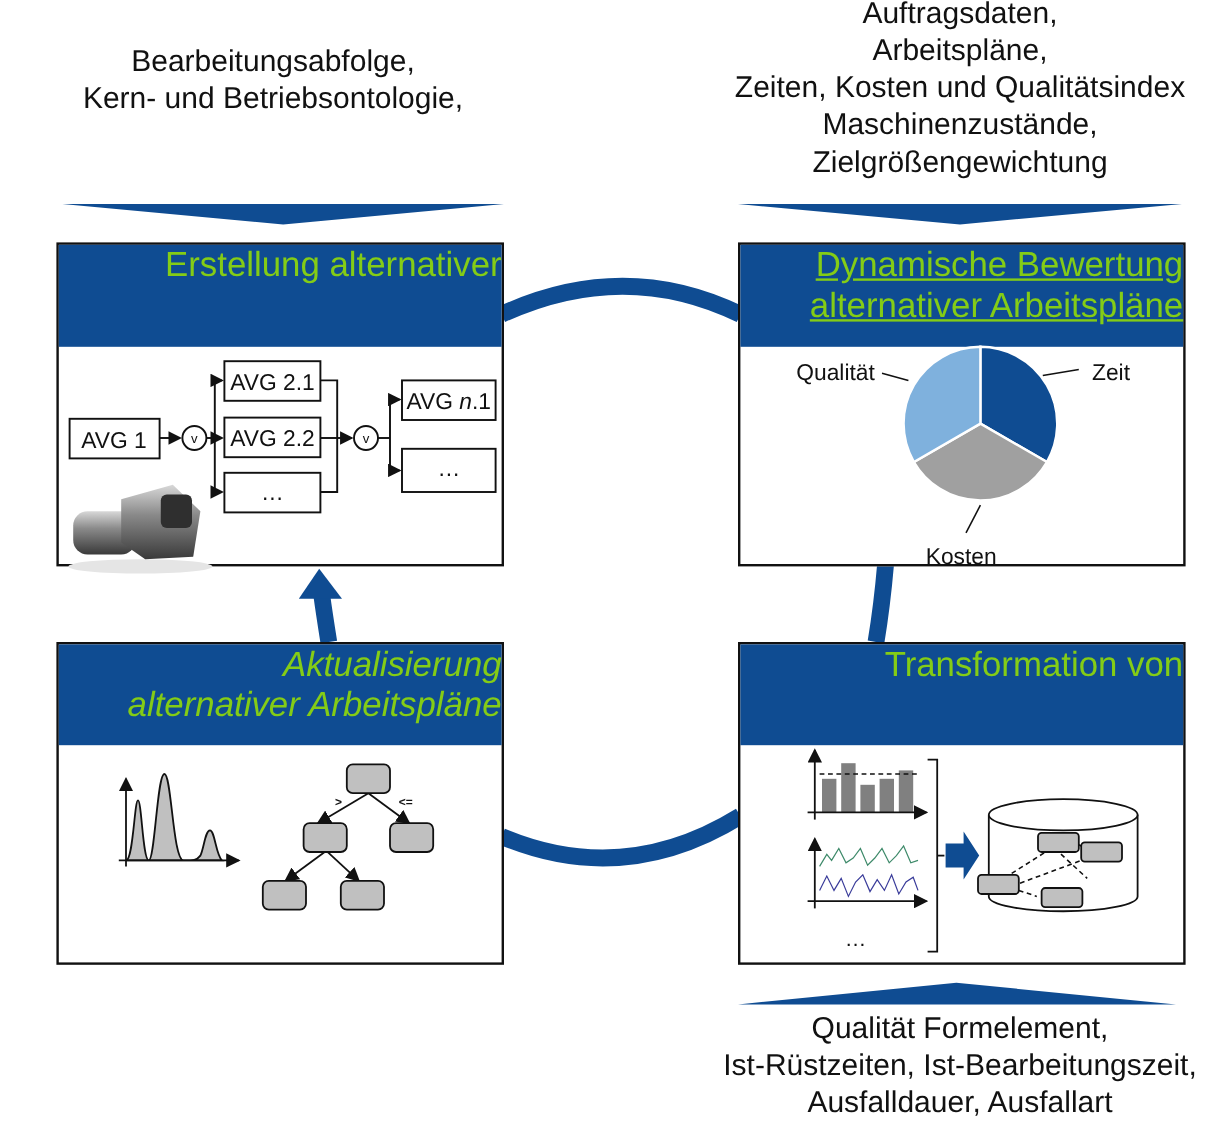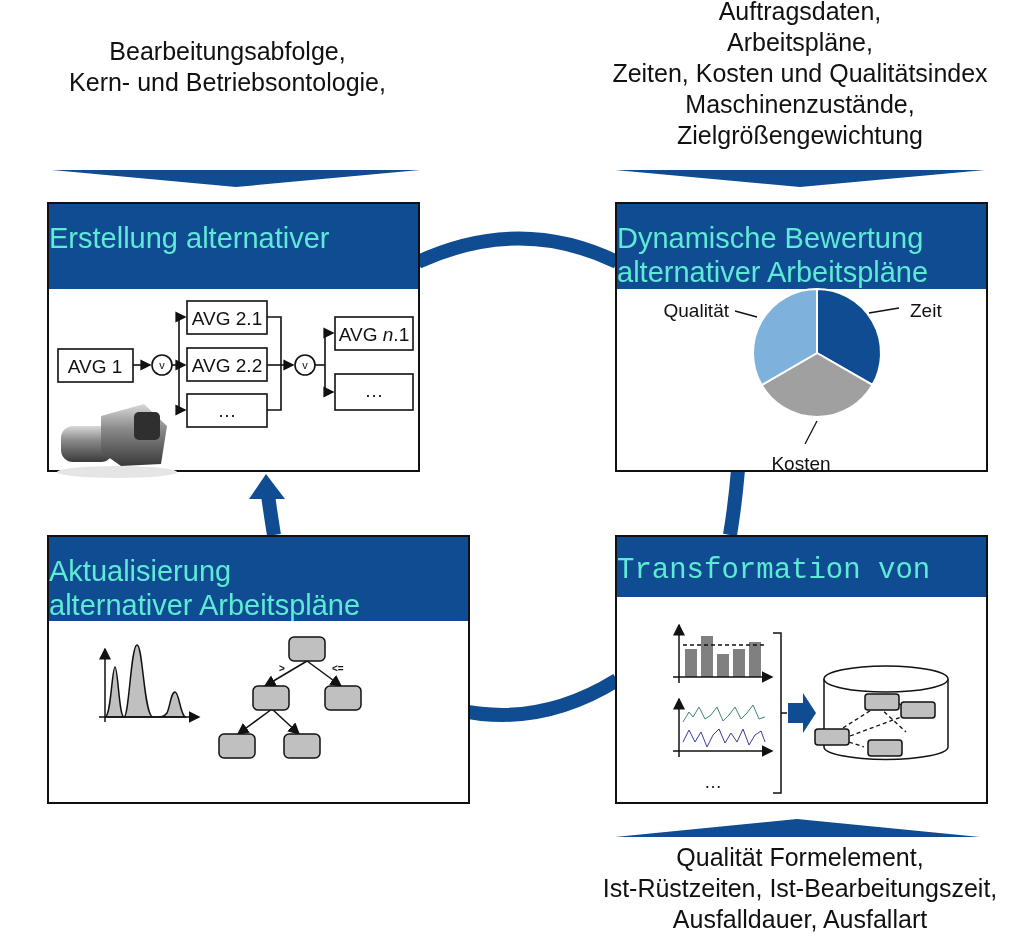--- a/index.html
+++ b/index.html
@@ -1,21 +1,21 @@
 <!DOCTYPE html>
 <html><head>
 <meta charset="utf-8">
 <style>
   html, body { margin: 0; padding: 0; background: #ffffff; }
   body { width: 1024px; height: 939px; position: relative; overflow: hidden;
          font-family: "Liberation Sans", sans-serif; color: #111; }
   .input-text { position: absolute; text-align: center; font-size: 25px; line-height: 31px; color: #111; }
   .panel { position: absolute; background: #fff; border: 2px solid #111; box-sizing: border-box; }
-  .panel-head { background: #0f4c92; color: #5eead4; text-align: left; font-size: 29px; line-height: 34px;
-                padding-top: 17px; box-sizing: border-box; }
+  .panel-head { background: #0f4c92; color: #84cc16; text-align: right; font-size: 29px; line-height: 34px;
+                padding-top: 0; box-sizing: border-box; }
   svg { position: absolute; left: 0; top: 0; overflow: visible; }
   .lbl { font-family: "Liberation Sans", sans-serif; }
 </style>
 </head>
 <body>
 
 <svg width="1024" height="939">
   <path d="M 418 262 Q 520 215 617 262" stroke="#0f4c92" stroke-width="14" fill="none"></path>
   <path d="M 738 470 Q 735 505 730 535" stroke="#0f4c92" stroke-width="14" fill="none"></path>
   <path d="M 418 697 Q 520 740 617 680" stroke="#0f4c92" stroke-width="14" fill="none"></path>
@@ -95,40 +95,40 @@
       </defs>
       <ellipse cx="68" cy="268" rx="60" ry="6" fill="#e5e5e5"></ellipse>
       <rect x="12" y="222" width="52" height="36" rx="12" fill="url(#metal)"></rect>
       <polygon points="52,212 95,200 118,222 112,260 72,262 52,248" fill="url(#metal)"></polygon>
       <rect x="85" y="208" width="26" height="28" rx="5" fill="#2f2f2f"></rect>
     </g>
   </svg>
 </div>
 
 <div class="panel" style="left:615px; top:202px; width:373px; height:270px;">
-  <div class="panel-head" style="height:85px;">
+  <div class="panel-head" style="height:85px;text-decoration:underline;">
     <div>Dynamische Bewertung</div>
     <div>alternativer Arbeitspläne</div>
   </div>
   <svg width="373" height="270" id="pie-svg">
     <g id="pie-slices">
         <path d="M 200 149 L 200 85 A 64 64 0 0 1 255.43232669086274 180.98839098231522 Z" fill="#0f4c92" stroke="#fff" stroke-width="2"></path>
         <path d="M 200 149 L 255.43232669086274 180.98839098231522 A 64 64 0 0 1 144.5877831485392 181.02321382382917 Z" fill="#a0a0a0" stroke="#fff" stroke-width="2"></path>
         <path d="M 200 149 L 144.5877831485392 181.02321382382917 A 64 64 0 0 1 200 85 Z" fill="#7fb1dd" stroke="#fff" stroke-width="2"></path>
       </g>
     <line x1="252" y1="109" x2="282" y2="104" stroke="#111" stroke-width="1.3"></line>
     <line x1="118" y1="107" x2="140" y2="113" stroke="#111" stroke-width="1.3"></line>
     <line x1="200" y1="217" x2="188" y2="240" stroke="#111" stroke-width="1.3"></line>
     <text x="293" y="113" font-size="19" class="lbl" fill="#111">Zeit</text>
     <text x="184" y="266" text-anchor="middle" font-size="19" class="lbl" fill="#111">Kosten</text>
     <text x="112" y="113" text-anchor="end" font-size="19" class="lbl" fill="#111">Qualität</text>
   </svg>
 </div>
 
-<div class="panel" style="left:47px; top:535px; width:423px; height:269px;">
+<div class="panel" style="left:47px; top:535px; width:373px; height:269px;font-style:italic;">
   <div class="panel-head" style="height:84px;">
     <div>Aktualisierung</div>
     <div>alternativer Arbeitspläne</div>
   </div>
   <svg width="373" height="269">
     <defs>
       <marker id="ah2" markerWidth="8" markerHeight="8" refX="7" refY="4" orient="auto">
         <polygon points="0,0 8,4 0,8" fill="#111"></polygon>
       </marker>
     </defs>
@@ -147,21 +147,21 @@
       <rect x="276" y="149" width="36" height="24" rx="5" fill="#c0c0c0"></rect>
       <rect x="170" y="197" width="36" height="24" rx="5" fill="#c0c0c0"></rect>
       <rect x="235" y="197" width="36" height="24" rx="5" fill="#c0c0c0"></rect>
     </g>
     <text x="230" y="135" font-size="10" font-weight="bold" class="lbl" fill="#111">&gt;</text>
     <text x="283" y="135" font-size="10" font-weight="bold" class="lbl" fill="#111">&lt;=</text>
   </svg>
 </div>
 
 <div class="panel" style="left:615px; top:535px; width:373px; height:269px;">
-  <div class="panel-head" style="height:60px;font-family:Liberation Mono, monospace;">
+  <div class="panel-head" style="height:84px;">
     <div>Transformation von</div>
   </div>
   <svg width="373" height="269">
     <defs>
       <marker id="ah3" markerWidth="8" markerHeight="8" refX="7" refY="4" orient="auto">
         <polygon points="0,0 8,4 0,8" fill="#111"></polygon>
       </marker>
     </defs>
     <g>
       <rect x="68" y="112" width="12" height="28" fill="#808080"></rect>

